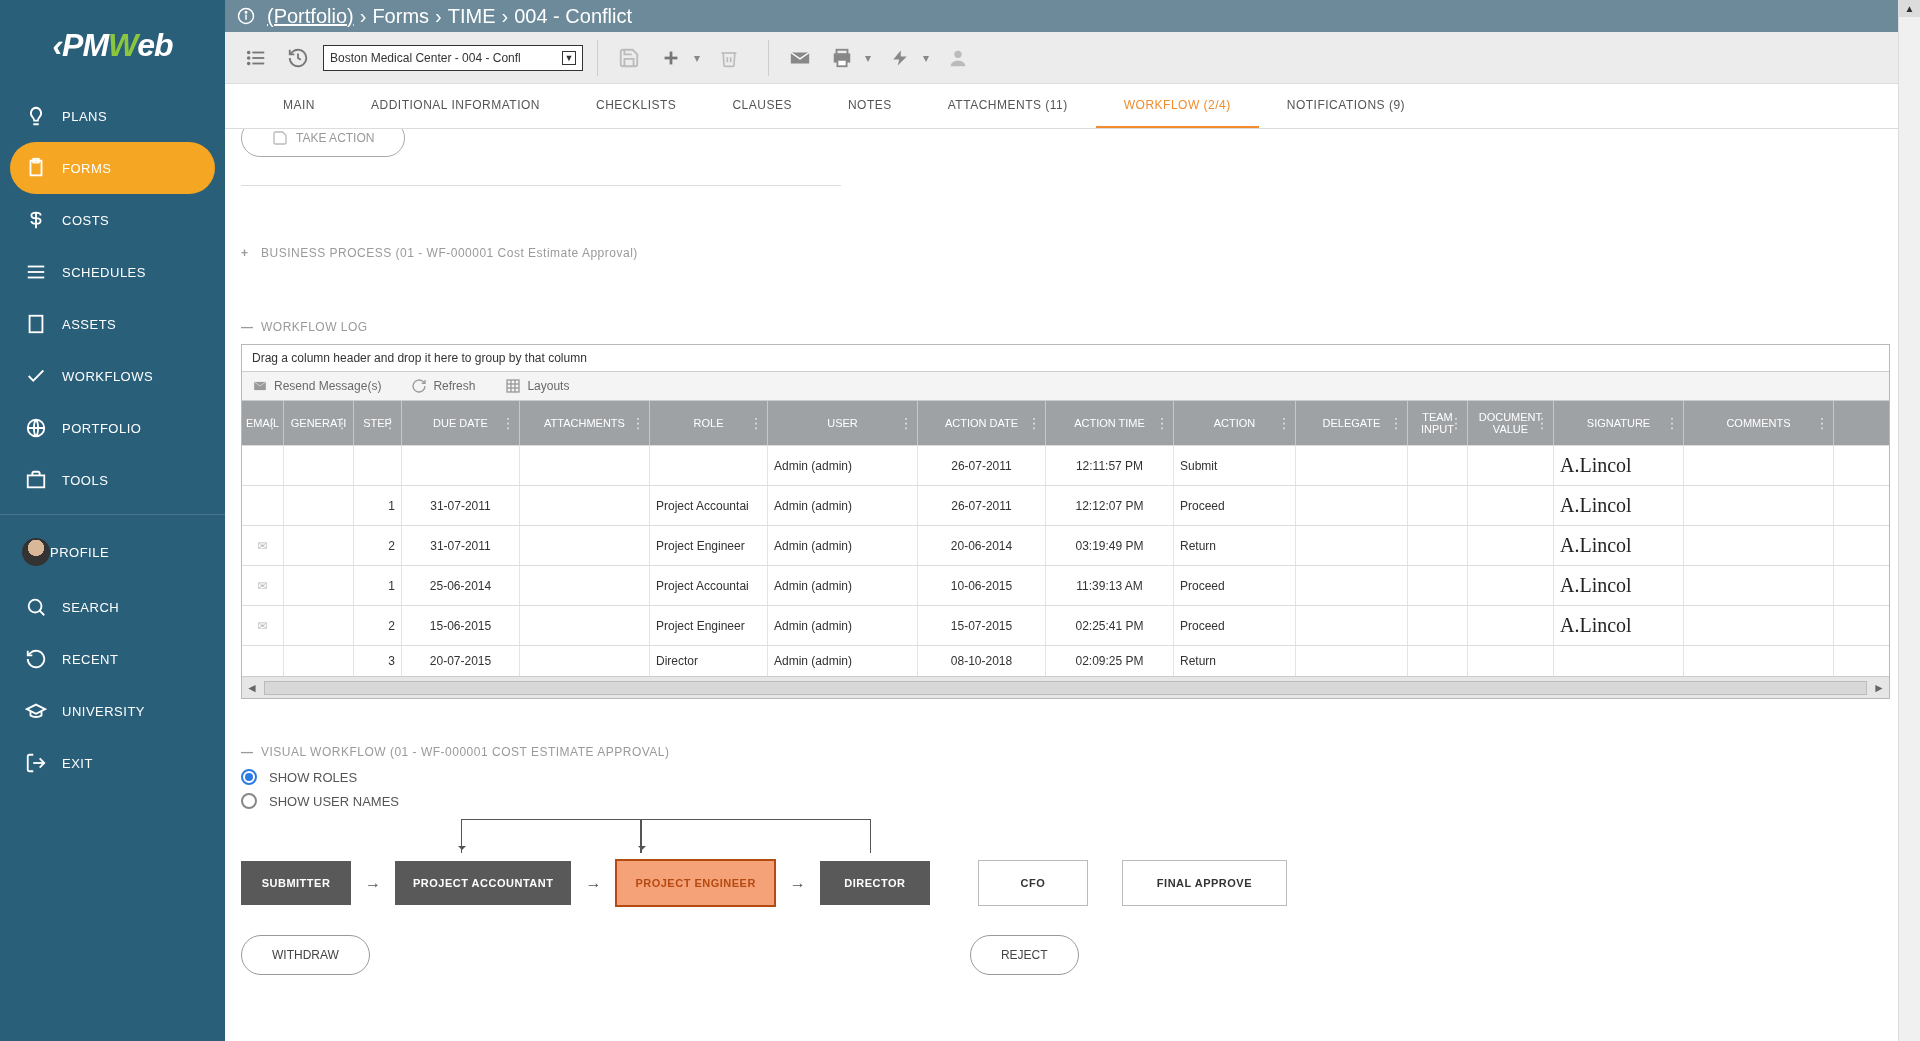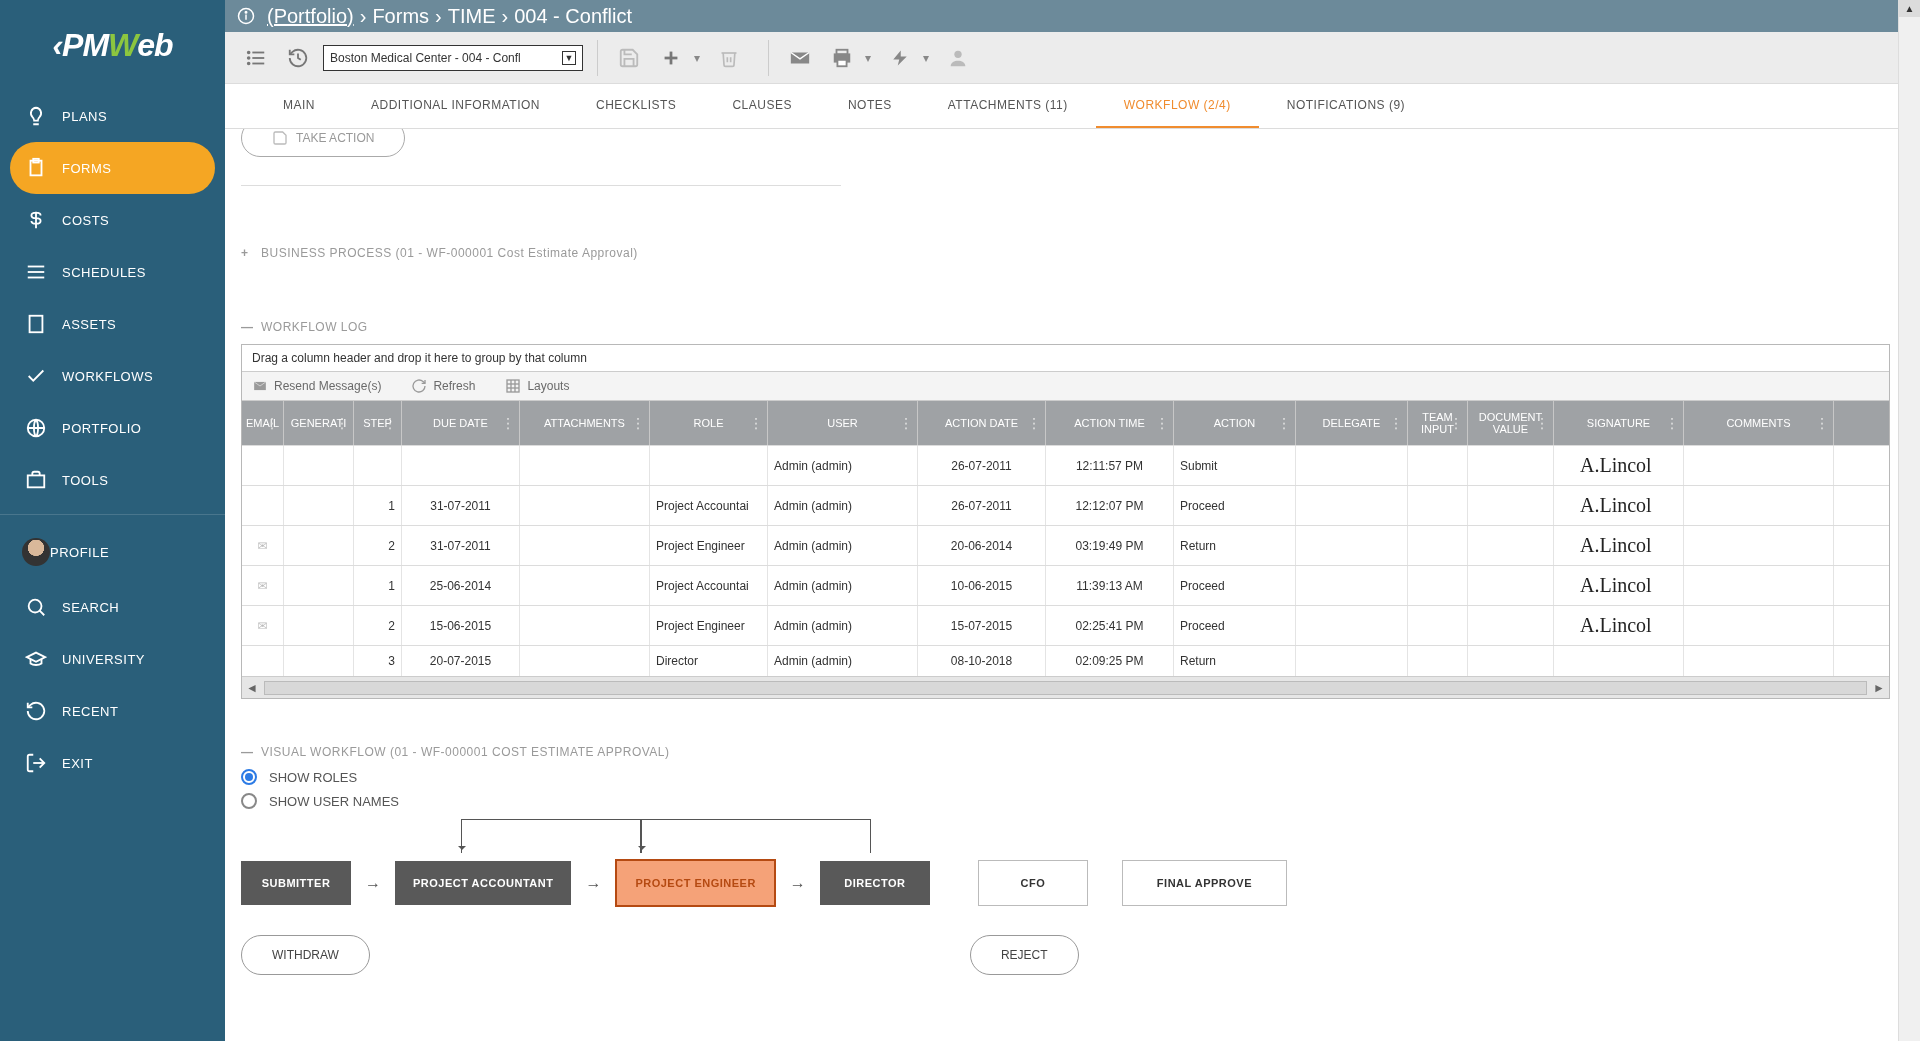--- a/index.html
+++ b/index.html
@@ -45,21 +45,21 @@
 .group-hint { background: #fff; padding: 6px 10px; font-size: 12px; border-bottom: 1px solid #ccc; }
 .log-toolbar { background: #f4f4f4; padding: 6px 10px; display: flex; gap: 30px; align-items: center; color: #6a6a6a; border-bottom: 1px solid #ccc; }
 .log-toolbar .lt-item { display: flex; align-items: center; gap: 6px; cursor: pointer; }
 .grid-head { display: flex; background: #9fa2a5; color: #fff; font-size: 11px; }
 .grid-head .gh { border-right: 1px solid #c7c7c7; display: flex; align-items: center; justify-content: center; padding: 10px 4px; position: relative; text-align: center; }
 .gh .kbab { position: absolute; right: 4px; color: #e4e4e4; font-size: 14px; line-height: 6px; }
 .grid-body .row { display: flex; border-top: 1px solid #dcdcdc; background:#fff; }
 .grid-body .row .cell { border-right: 1px solid #e4e4e4; padding: 8px 6px; font-size: 12px; overflow: hidden; white-space: nowrap; display:flex; align-items:center; }
 .cell.center { justify-content:center; }
 .cell.right { justify-content:flex-end; }
-.sig { font-family: 'Brush Script MT', cursive; font-size: 20px; color:#222;margin-left:20px; }
+.sig { font-family: 'Brush Script MT', cursive; font-size: 20px; color:#222; }
 .hscroll { height: 22px; background: #e6e6e6; display:flex; align-items:center; padding:0 4px; justify-content:space-between; color:#666; border-top:1px solid #ccc;}
 .hscroll .track { flex:1; height:14px; background:#d8d8d8; margin:0 6px; border:1px solid #bbb; }
 
 
 .c-email{width:42px;} .c-gen{width:70px;} .c-step{width:48px;} .c-due{width:118px;}
 .c-att{width:130px;} .c-role{width:118px;} .c-user{width:150px;} .c-adate{width:128px;}
 .c-atime{width:128px;} .c-action{width:122px;} .c-del{width:112px;} .c-team{width:60px;}
 .c-docv{width:86px;} .c-sig{width:130px;} .c-com{width:150px;}
 
 
@@ -176,34 +176,34 @@
             <svg width="22" height="22" viewBox="0 0 24 24" fill="none" stroke="#fff" stroke-width="2">
               <circle cx="11" cy="11" r="7"></circle>
               <line x1="16" y1="16" x2="21" y2="21"></line>
             </svg>
           </span>
           <span>SEARCH</span>
         </div>
         <div class="nav-item">
           <span class="nav-icon">
             <svg width="22" height="22" viewBox="0 0 24 24" fill="none" stroke="#fff" stroke-width="2">
+              <path d="M3 12a9 9 0 1 0 3-6.7L3 8"></path>
+              <polyline points="3 3 3 8 8 8"></polyline>
+            </svg>
+          </span>
+          <span>RECENT</span>
+        </div>
+        <div class="nav-item">
+          <span class="nav-icon">
+            <svg width="22" height="22" viewBox="0 0 24 24" fill="none" stroke="#fff" stroke-width="2">
               <path d="M2 10l10-5 10 5-10 5z"></path>
               <path d="M6 12v5c3 2 9 2 12 0v-5"></path>
             </svg>
           </span>
           <span>UNIVERSITY</span>
-        </div>
-        <div class="nav-item">
-          <span class="nav-icon">
-            <svg width="22" height="22" viewBox="0 0 24 24" fill="none" stroke="#fff" stroke-width="2">
-              <path d="M3 12a9 9 0 1 0 3-6.7L3 8"></path>
-              <polyline points="3 3 3 8 8 8"></polyline>
-            </svg>
-          </span>
-          <span>RECENT</span>
         </div>
         <div class="nav-item">
           <span class="nav-icon">
             <svg width="22" height="22" viewBox="0 0 24 24" fill="none" stroke="#fff" stroke-width="2">
               <path d="M9 21H5a2 2 0 0 1-2-2V5a2 2 0 0 1 2-2h4"></path>
               <polyline points="16 17 21 12 16 7"></polyline>
               <line x1="21" y1="12" x2="9" y2="12"></line>
             </svg>
           </span>
           <span>EXIT</span>

